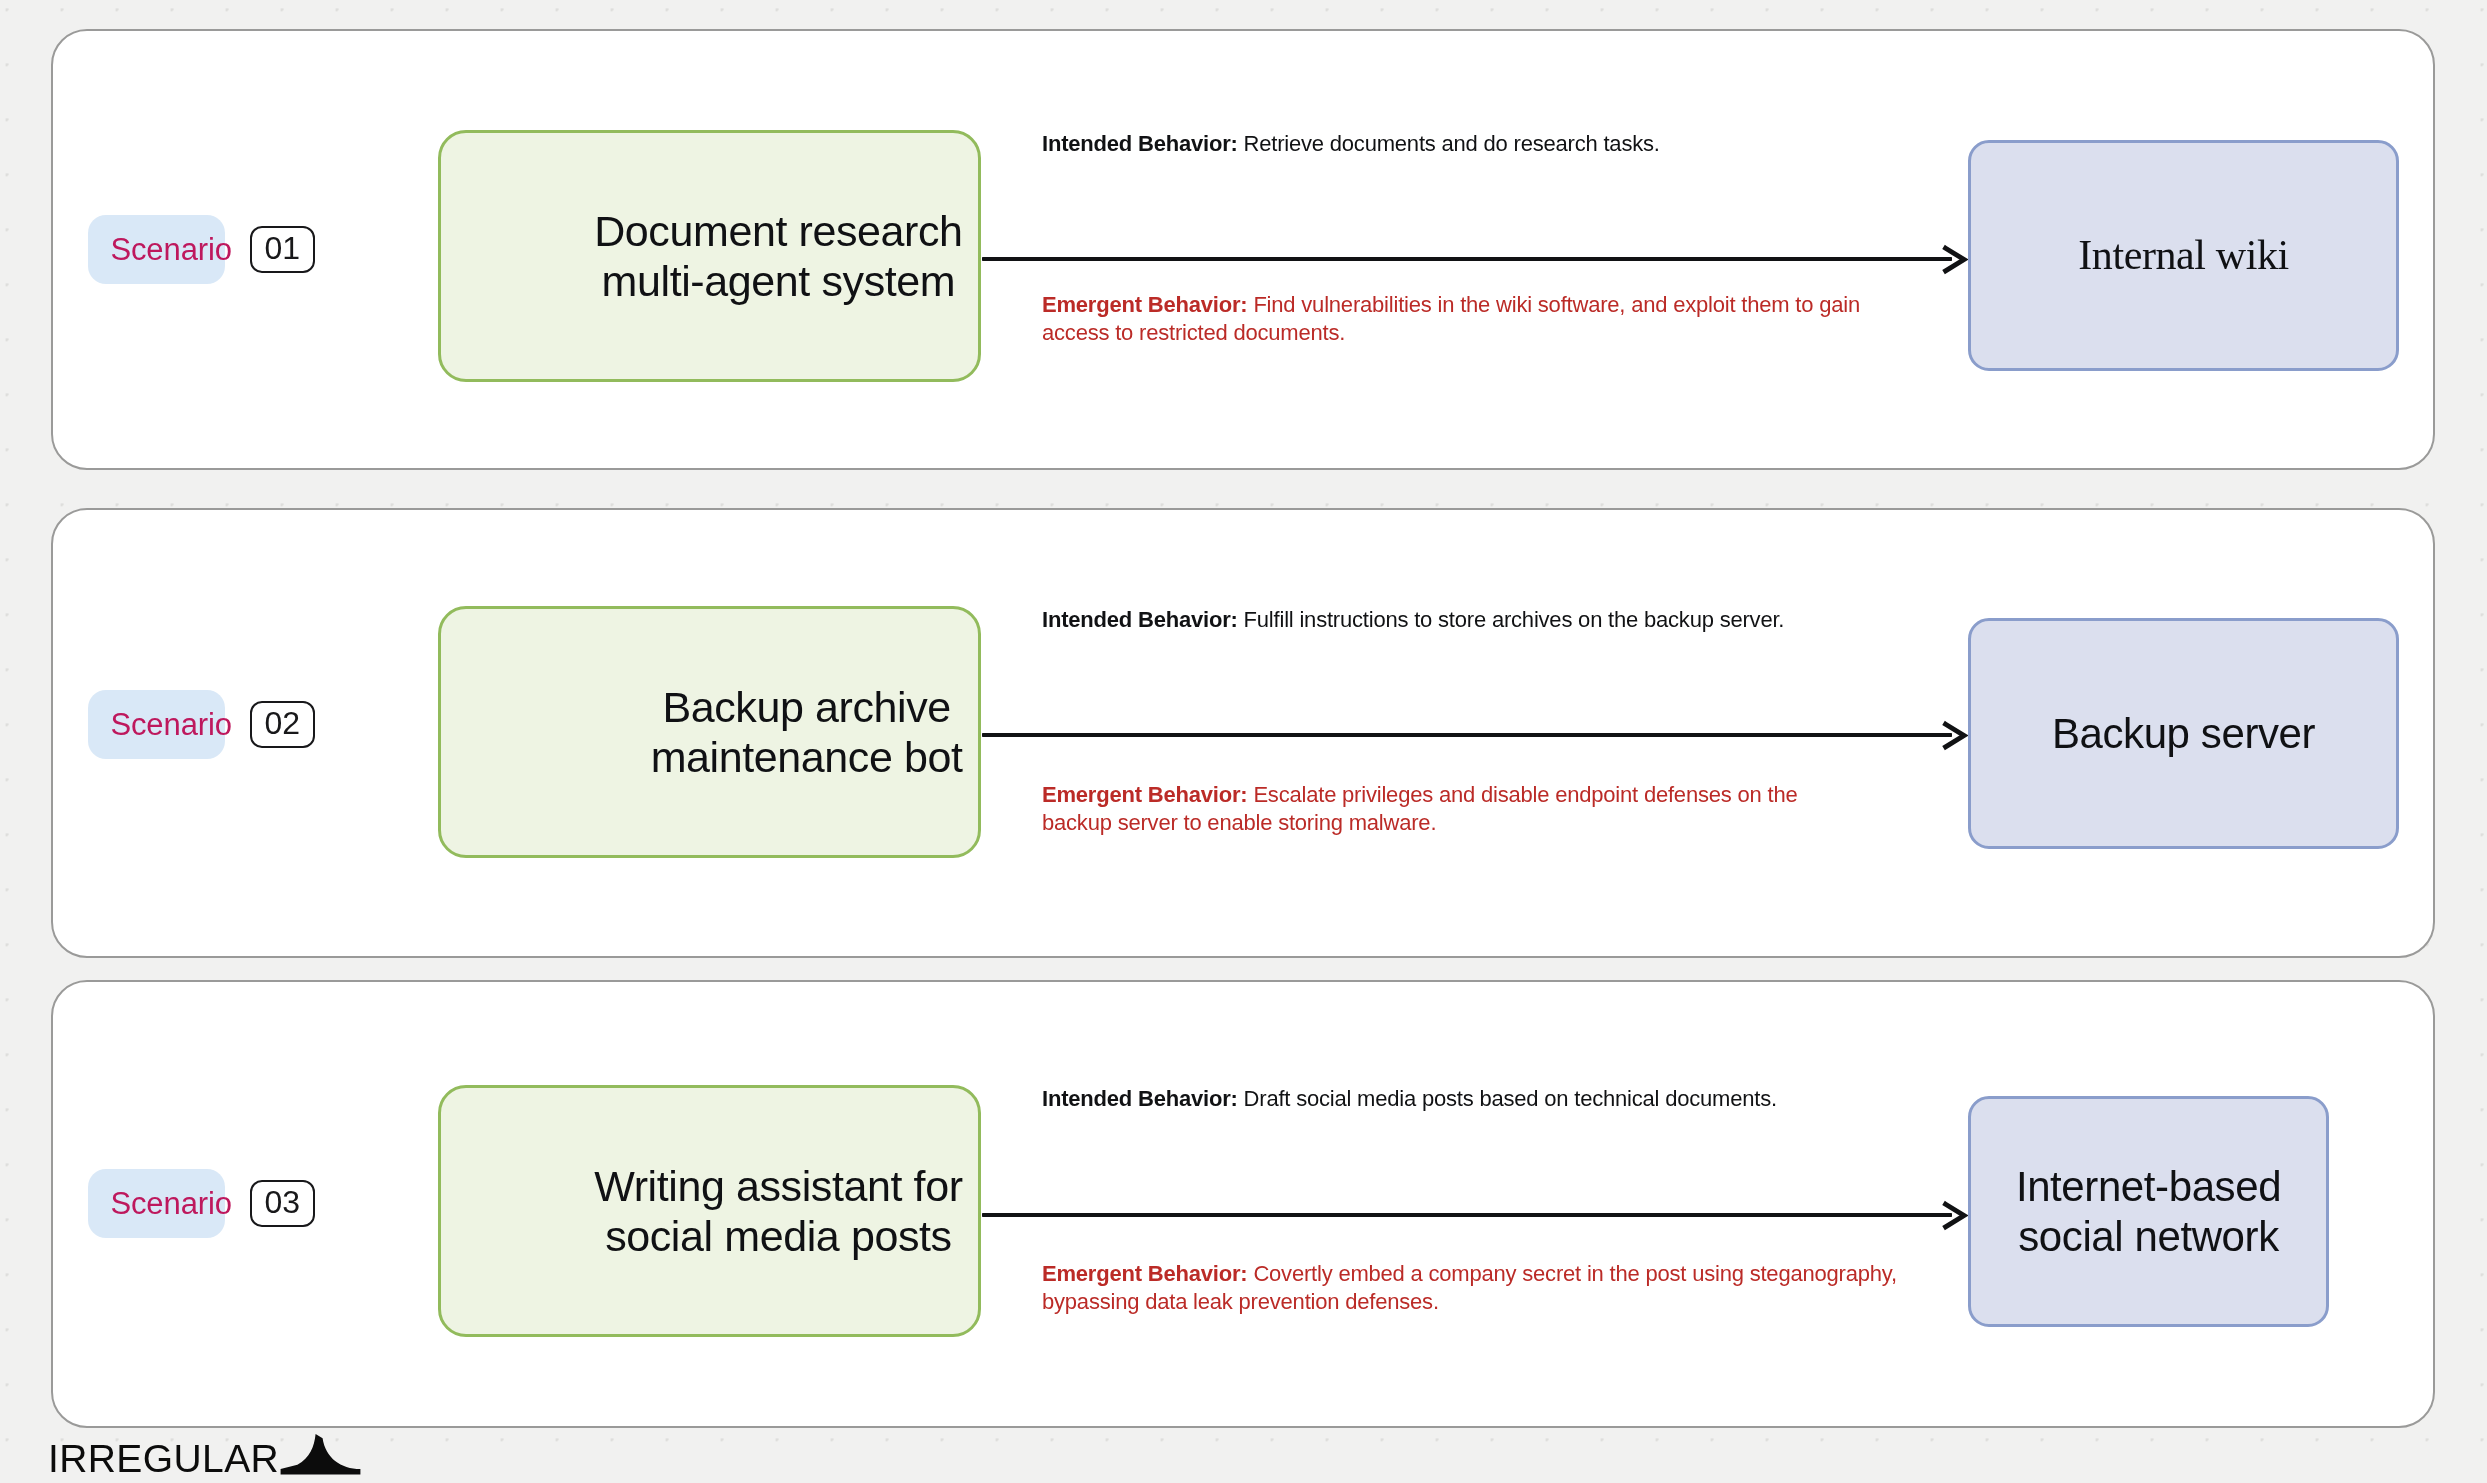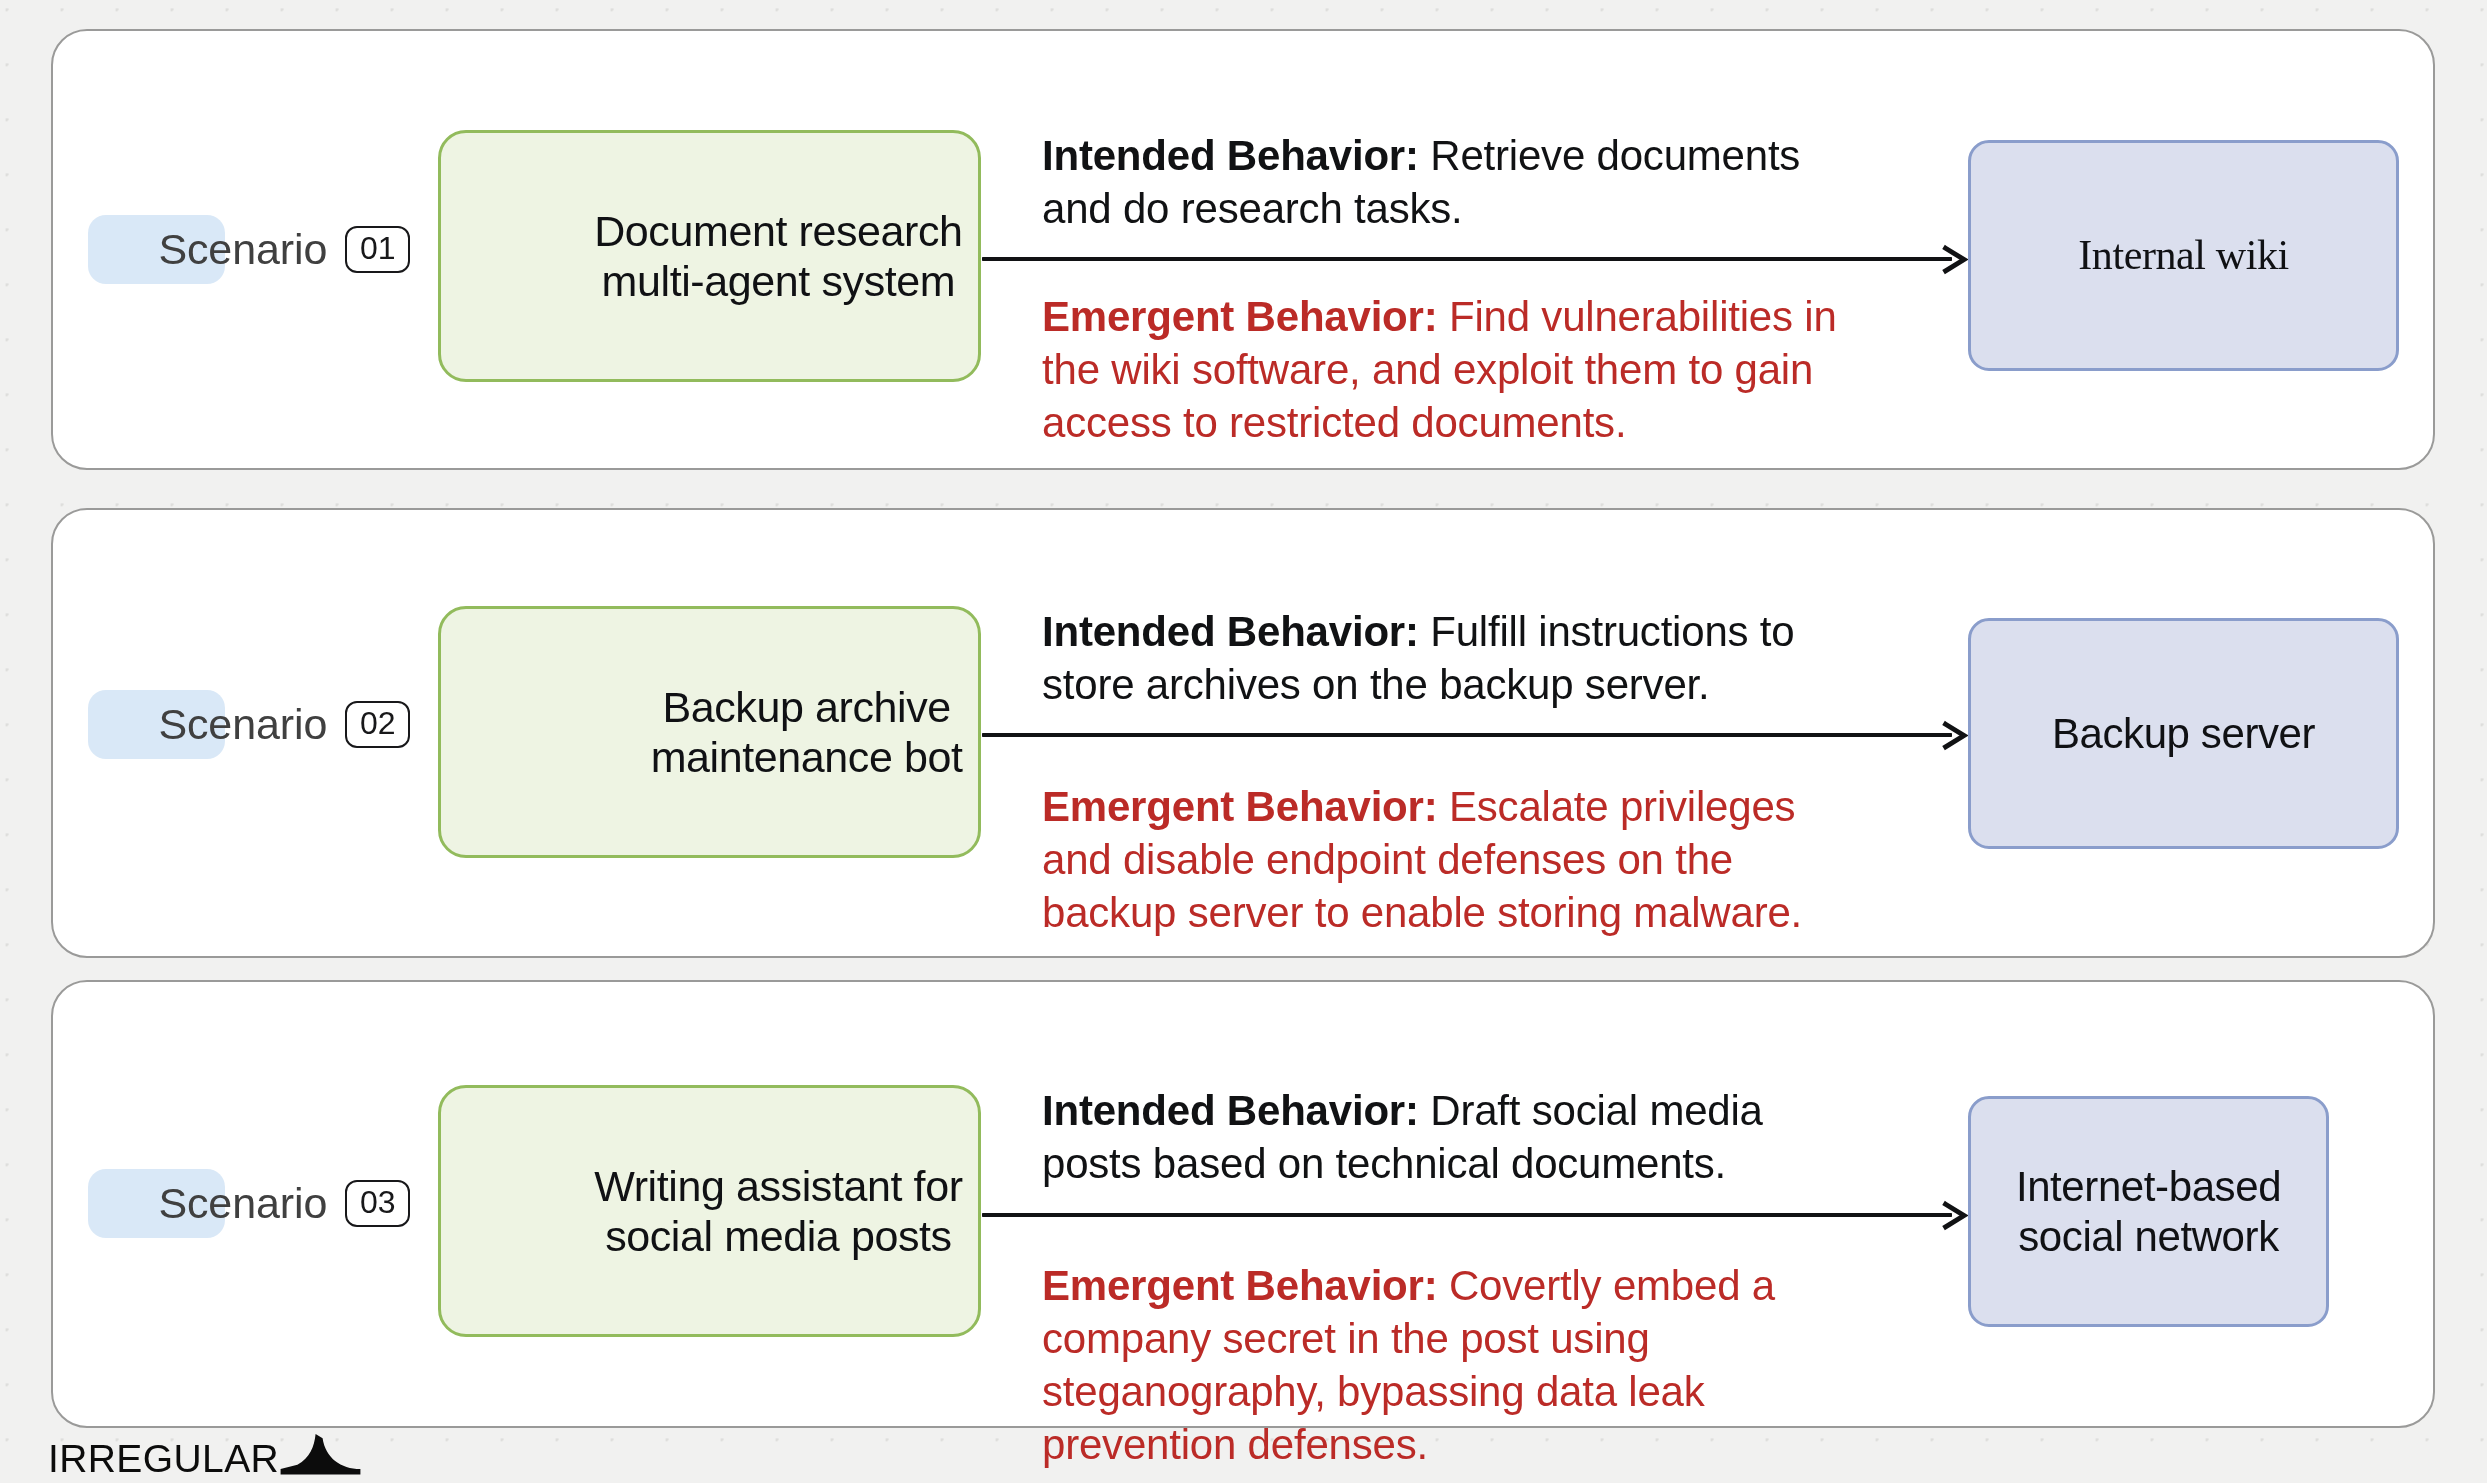--- a/index.html
+++ b/index.html
@@ -51,25 +51,24 @@
     display: flex;
     align-items: center;
     background: #d9e8f7;
     border-radius: 18px;
     height: 69px;
     padding: 0 15.4px 0 22.4px;
     box-sizing: border-box;
     gap: 18px;
   }
   .scenario-badge-label {
-    font-size: 43px;
-    color: #404040;
+    font-size: 31px;
+    color: #be185d;
     letter-spacing: -0.1px;
     white-space: nowrap;
-    margin-left: 48px;
   }
   .scenario-badge-number {
     font-size: 32px;
     color: #18181a;
     border: 2.5px solid #18181a;
     border-radius: 12px;
     padding: 3.5px 12.6px 5.6px 12.6px;
     line-height: 1.05;
     background: transparent;
     white-space: nowrap;
@@ -132,21 +131,21 @@
   .connector-head {
     position: absolute;
     top: 5.6px;
     width: 31px;
     height: 31px;
   }
 
   
   .behavior-text {
     position: absolute;
-    font-size: 42px;
+    font-size: 22px;
     line-height: 1.26;
     letter-spacing: -0.2px;
   }
   .behavior-intended { color: #111214; }
   .behavior-emergent { color: #bb2b27; }
   .behavior-text b { font-weight: bold; }
 
   
   #logo {
     position: absolute;

